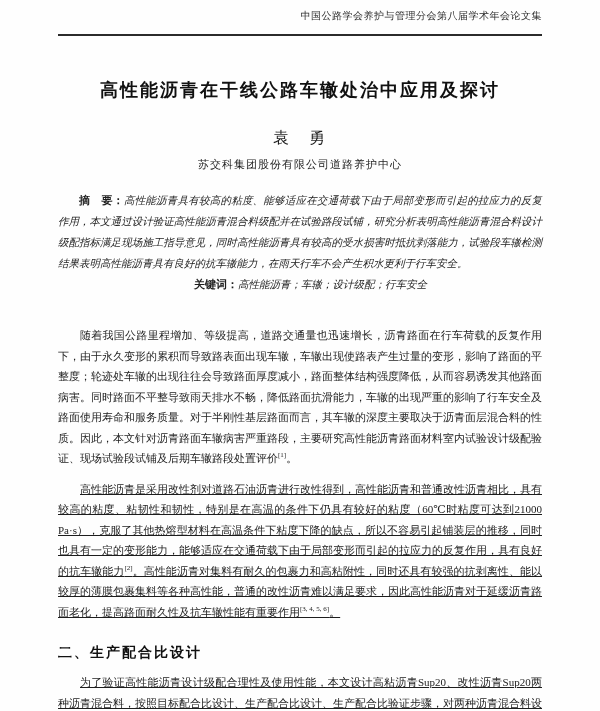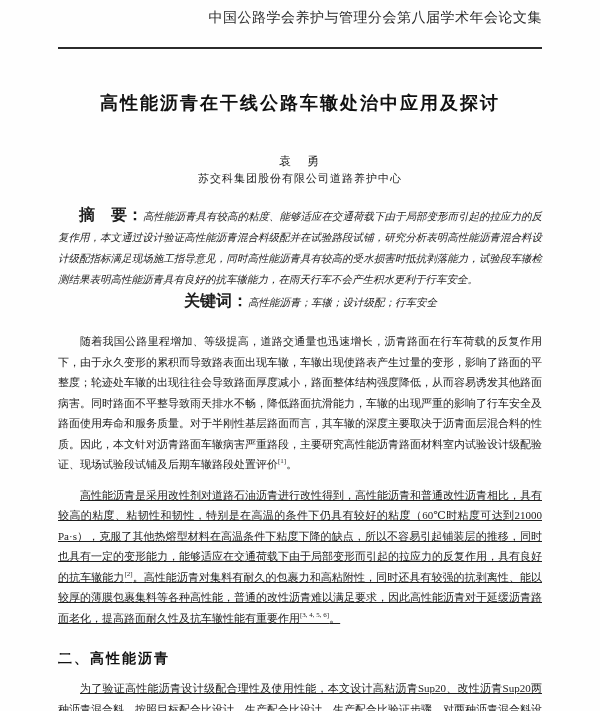--- a/index.html
+++ b/index.html
@@ -16,43 +16,43 @@
   }
   .page {
     box-sizing: border-box;
     width: 600px;
     height: 711px;
     padding: 0 58px;
     background: #fefefe;
   }
   .header {
     padding-top: 9px;
-    padding-bottom: 20px;
+    padding-bottom: 11px;
     text-align: right;
-    font-size: 14px;
+    font-size: 10px;
     letter-spacing: 0.5px;
     color: #2a2a2a;
     border-bottom: 2px solid #2b2b2b;
   }
   .title {
     margin-top: 42px;
     text-align: center;
     font-size: 18px;
     font-weight: bold;
     letter-spacing: 2px;
     color: #111;
   }
   .author {
-    margin-top: 38px;
+    margin-top: 26px;
     text-align: center;
-    font-size: 12px;
+    font-size: 16px;
     letter-spacing: 2px;
   }
   .affiliation {
-    margin-top: 1px;
+    margin-top: 8px;
     text-align: center;
     font-size: 11px;
     letter-spacing: 1px;
   }
   .abstract-block {
     margin-top: 18px;
     font-size: 10.5px;
     line-height: 21px;
     text-align: justify;
   }
@@ -60,36 +60,36 @@
     margin: 0;
     text-indent: 2em;
   }
   .kai {
     font-style: italic;
   }
   .label {
     font-style: normal;
     font-weight: bold;
     font-family: "Liberation Sans", "DejaVu Sans", sans-serif;
-    font-size: 16px;
+    font-size: 11px;
   }
   .keywords-line {
     margin: 0;
     text-indent: 2em;
     text-align: center;
   }
   .body-para {
     margin: 0;
     font-size: 11px;
     line-height: 20.5px;
     text-indent: 2em;
     text-align: justify;
   }
   .intro-para {
-    margin-top: 18px;
+    margin-top: 30px;
   }
   .section-heading {
     margin: 0;
     margin-top: 22px;
     font-family: "Liberation Sans", "DejaVu Sans", sans-serif;
     font-weight: bold;
     font-size: 14px;
     letter-spacing: 2px;
     color: #111;
   }
@@ -118,17 +118,17 @@
   <div class="abstract-block">
     <p class="para"><span class="label">摘　要：</span><span class="kai">高性能沥青具有较高的粘度、能够适应在交通荷载下由于局部变形而引起的拉应力的反复作用，本文通过设计验证高性能沥青混合料级配并在试验路段试铺，研究分析表明高性能沥青混合料设计级配指标满足现场施工指导意见，同时高性能沥青具有较高的受水损害时抵抗剥落能力，试验段车辙检测结果表明高性能沥青具有良好的抗车辙能力，在雨天行车不会产生积水更利于行车安全。</span></p>
     <p class="keywords-line"><span class="label">关键词：</span><span class="kai">高性能沥青；车辙；设计级配；行车安全</span></p>
   </div>
 
   <p class="body-para intro-para">随着我国公路里程增加、等级提高，道路交通量也迅速增长，沥青路面在行车荷载的反复作用下，由于永久变形的累积而导致路表面出现车辙，车辙出现使路表产生过量的变形，影响了路面的平整度；轮迹处车辙的出现往往会导致路面厚度减小，路面整体结构强度降低，从而容易诱发其他路面病害。同时路面不平整导致雨天排水不畅，降低路面抗滑能力，车辙的出现严重的影响了行车安全及路面使用寿命和服务质量。对于半刚性基层路面而言，其车辙的深度主要取决于沥青面层混合料的性质。因此，本文针对沥青路面车辙病害严重路段，主要研究高性能沥青路面材料室内试验设计级配验证、现场试验段试铺及后期车辙路段处置评价<sup>[1]</sup>。</p>
 
 
   <p class="body-para section-para">高性能沥青是采用改性剂对道路石油沥青进行改性得到，高性能沥青和普通改性沥青相比，具有较高的粘度、粘韧性和韧性，特别是在高温的条件下仍具有较好的粘度（60℃时粘度可达到21000 Pa·s），克服了其他热熔型材料在高温条件下粘度下降的缺点，所以不容易引起铺装层的推移，同时也具有一定的变形能力，能够适应在交通荷载下由于局部变形而引起的拉应力的反复作用，具有良好的抗车辙能力<sup>[2]</sup>。高性能沥青对集料有耐久的包裹力和高粘附性，同时还具有较强的抗剥离性、能以较厚的薄膜包裹集料等各种高性能，普通的改性沥青难以满足要求，因此高性能沥青对于延缓沥青路面老化，提高路面耐久性及抗车辙性能有重要作用<sup>[3, 4, 5, 6]</sup>。</p>
 
-  <h2 class="section-heading">二、高性能沥青</h2>
+  <h2 class="section-heading">二、生产配合比设计</h2>
 
   <p class="body-para section-para">为了验证高性能沥青设计级配合理性及使用性能，本文设计高粘沥青Sup20、改性沥青Sup20两种沥青混合料，按照目标配合比设计、生产配合比设计、生产配合比验证步骤，对两种沥青混合料设计级配室内试验验证结果如下：</p>
 
 </div>
 
 </body></html>

